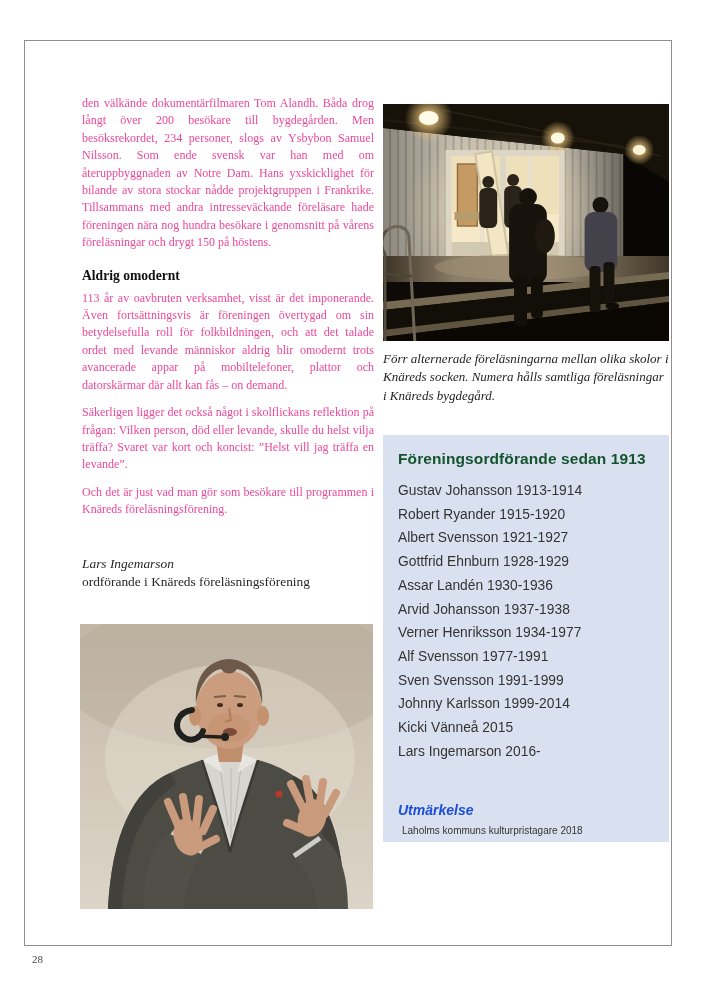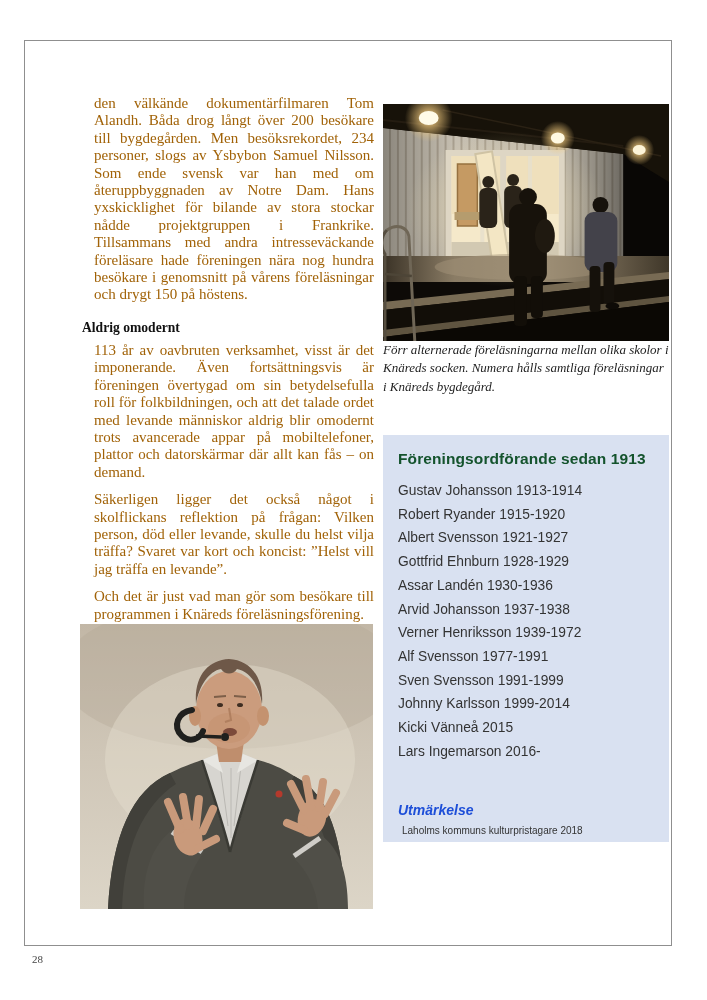--- a/index.html
+++ b/index.html
@@ -9,34 +9,34 @@
     -webkit-font-smoothing:antialiased;
   }
   .sheet{position:absolute;inset:0;}
   .page-frame{
     position:absolute;left:24px;top:40px;width:648px;height:906px;
     border:1.5px solid #8f8f8f;background:#fff;box-sizing:border-box;
   }
   
   .col-left{position:absolute;left:57px;top:54px;width:292px;}
   .col-left p{
-    margin:0 0 10px 12px;font-size:15px;line-height:17.4px;text-align:justify;color:#a16207;
+    margin:0 0 10px 0;font-size:12px;line-height:17.4px;text-align:justify;color:#ec4899;
   }
   .sect-heading{
     margin:16px 0 6px 0;font-size:13.6px;font-weight:bold;color:#111;
   }
   .signature{margin-top:36px;font-size:13.4px;line-height:18px;color:#262626;}
   .sig-name{font-style:italic;}
   
   .figure{position:absolute;margin:0;}
   .fig-lofven{left:55px;top:583px;width:293px;}
   .fig-bygdegard{left:358px;top:63px;width:286px;}
   .photo{display:block;}
   .caption{
-    font-style:italic;font-size:13px;line-height:18.3px;color:#222;text-align:left;
+    font-style:italic;font-size:13px;line-height:18.3px;color:#222;margin-top:9px;text-align:left;
   }
   
   .chair-box{
     position:absolute;left:358px;top:394px;width:286px;height:407px;box-sizing:border-box;
     background:#d9e1f1;padding:15px 14px 12px 15px;
     font-family:"Liberation Sans","DejaVu Sans",sans-serif;overflow:hidden;
   }
   .chair-title{font-size:15.5px;font-weight:bold;color:#14532d;margin:0 0 11px 0;letter-spacing:0.1px;}
   .chair-list{list-style:none;margin:0;padding:0;}
   .chair-list li{font-size:13.8px;line-height:23.7px;color:#333;}
@@ -158,21 +158,21 @@
 
     <aside class="chair-box">
       <h4 class="chair-title">Föreningsordförande sedan 1913</h4>
       <ul class="chair-list">
         <li>Gustav Johansson 1913-1914</li>
         <li>Robert Ryander 1915-1920</li>
         <li>Albert Svensson 1921-1927</li>
         <li>Gottfrid Ehnburn 1928-1929</li>
         <li>Assar Landén 1930-1936</li>
         <li>Arvid Johansson 1937-1938</li>
-        <li>Verner Henriksson 1939-1972</li>
+        <li>Verner Henriksson 1934-1977</li>
         <li>Alf Svensson 1977-1991</li>
         <li>Sven Svensson 1991-1999</li>
         <li>Johnny Karlsson 1999-2014</li>
         <li>Kicki Vänneå 2015</li>
         <li>Lars Ingemarson 2016-</li>
       </ul>
       <div class="award-heading">Utmärkelse</div>
       <p class="award-text">Laholms kommuns kulturpristagare 2018</p>
     </aside>
 

